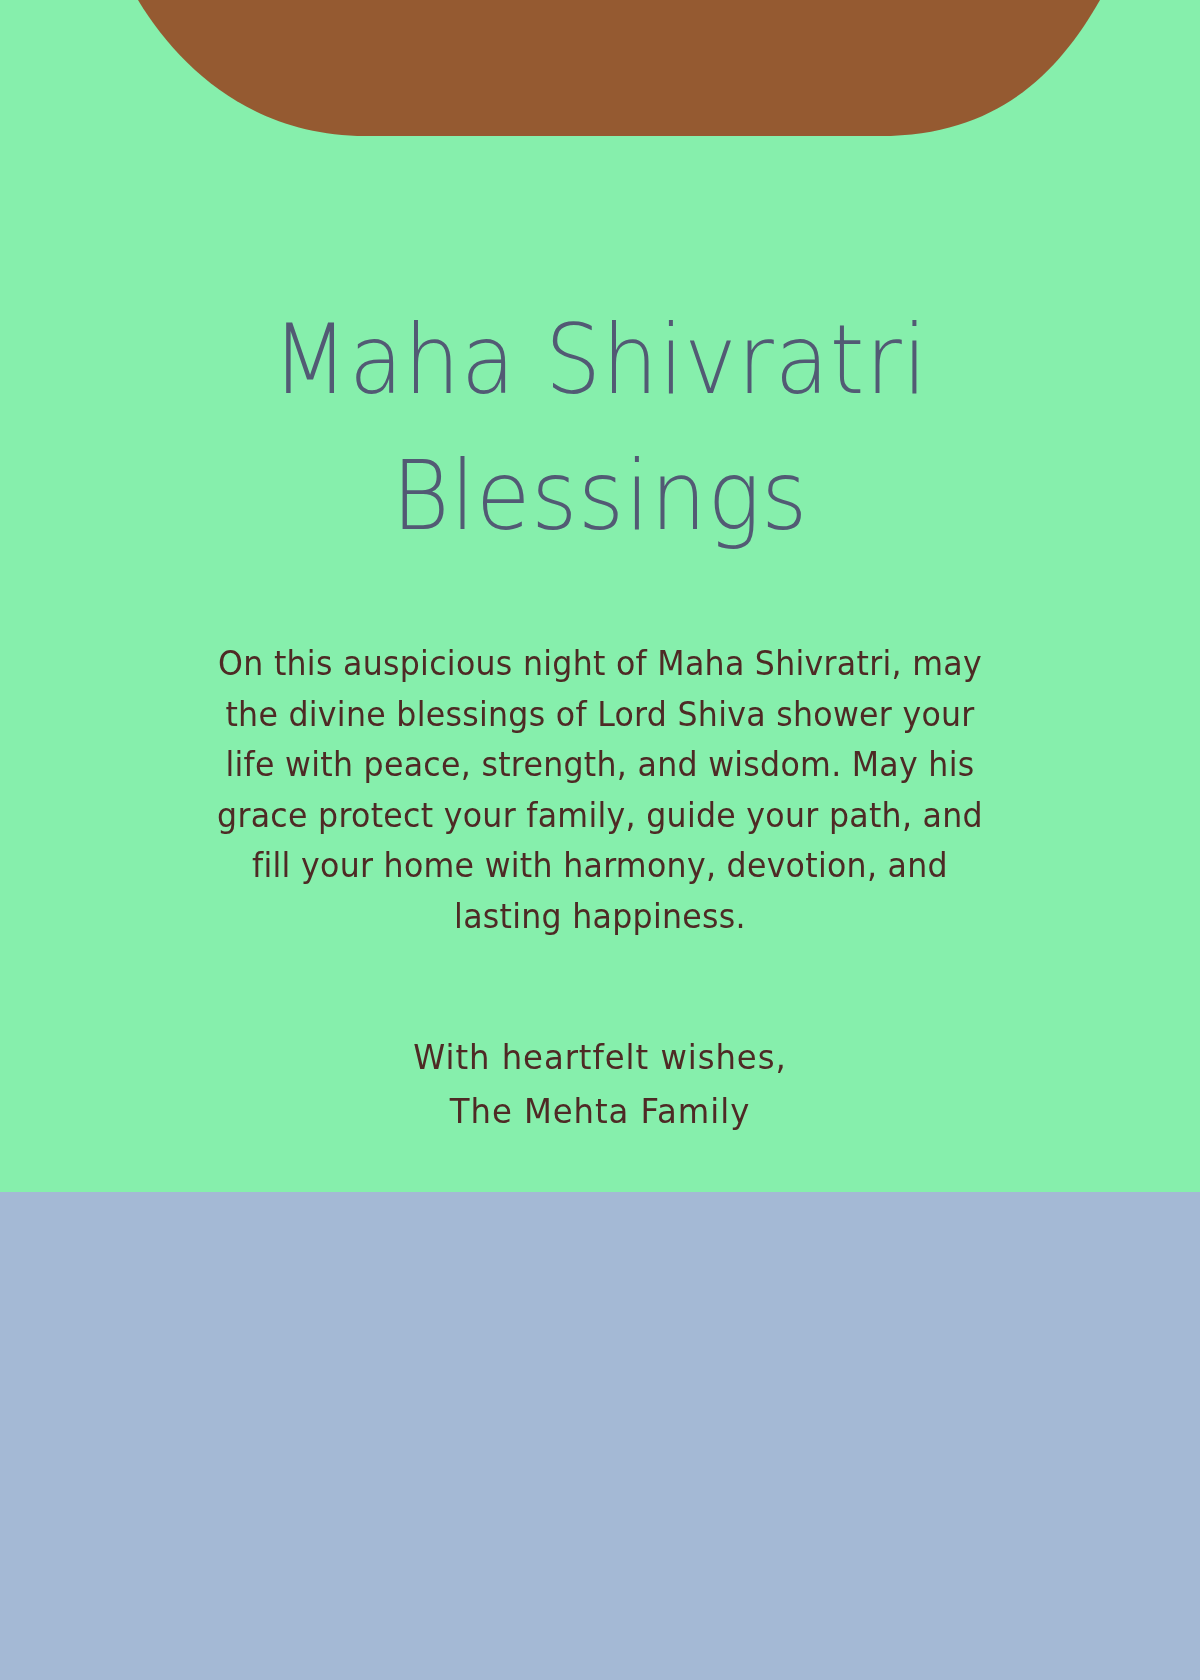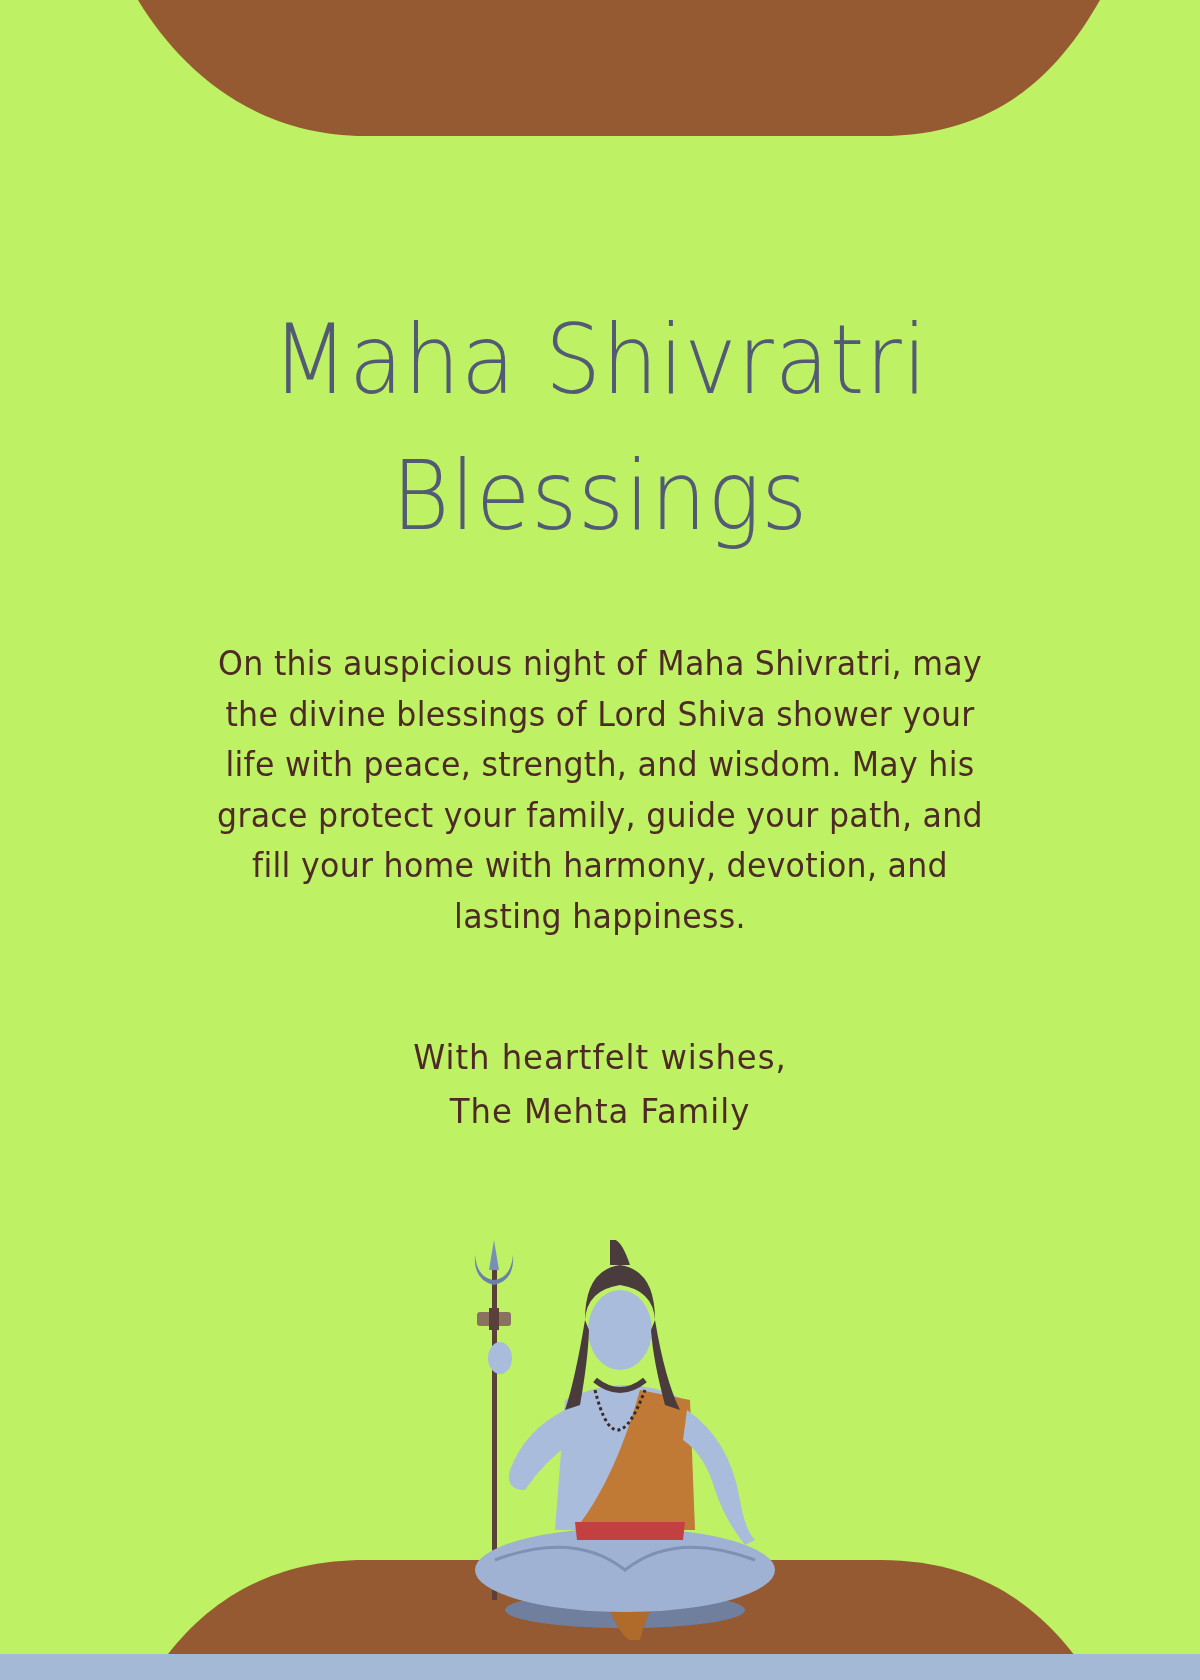--- a/index.html
+++ b/index.html
@@ -1,17 +1,17 @@
 <!DOCTYPE html>
 <html><head>
   <meta charset="utf-8">
   <style>
     html, body { margin:0; padding:0; }
     body { width:1200px; height:1680px; overflow:hidden; background:#a4b9d5; position:relative; font-family:"DejaVu Sans", sans-serif; }
-    .card { position:absolute; left:0; top:0; width:1200px; height:1654px; background:#bef264; overflow:hidden; }
+    .card { position:absolute; left:0; top:0; width:1200px; height:1192px; background:#86efac; overflow:hidden; }
     .top-arch { position:absolute; left:0; top:0; width:1200px; height:140px; }
     .bottom-arch { position:absolute; left:0; top:1556px; width:1200px; height:124px; }
     .title { position:absolute; left:0; top:292px; width:1200px; text-align:center; color:#525a74;
       font-family:"DejaVu Sans", sans-serif; font-weight:300; font-size:96px; line-height:136px; letter-spacing:1px;
       transform:scaleX(0.92); transform-origin:center; }
     .title span { display:block; }
     .message { position:absolute; left:170px; top:638px; width:860px; text-align:center; color:#4e2a25;
       font-family:"DejaVu Sans", sans-serif; font-size:34px; line-height:50.5px; letter-spacing:0.3px;
       transform:scaleX(0.93); transform-origin:center; }
     .signoff { position:absolute; left:0; top:1030px; width:1200px; text-align:center; color:#4e2a25;

